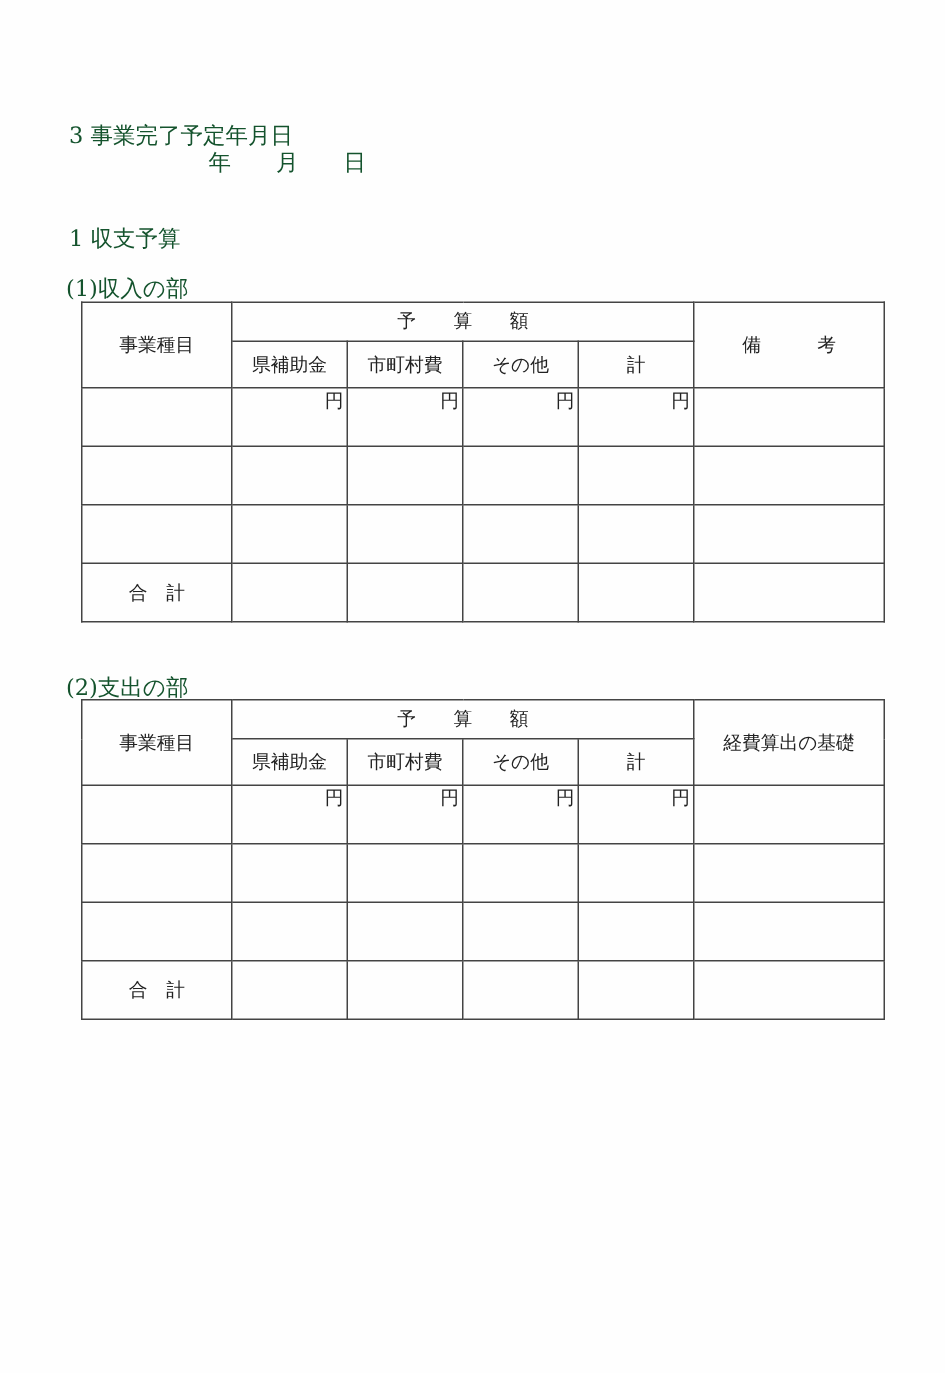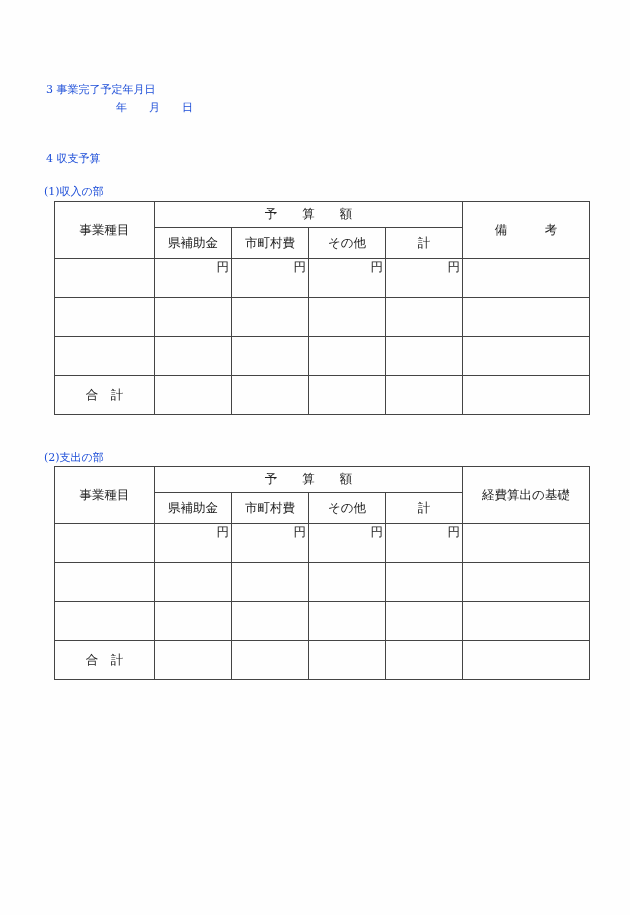--- a/index.html
+++ b/index.html
@@ -10,24 +10,24 @@
     body {
       width: 630px;
       height: 915px;
       position: relative;
       overflow: hidden;
       font-family: "DejaVu Serif", "Liberation Serif", serif;
       color: #222;
     }
     .text {
       position: absolute;
-      font-size: 11px;
+      font-size: 15px;
       line-height: 14px;
       white-space: pre;
-      color: #1d4ed8;
+      color: #14532d;
     }
     table.budget {
       position: absolute;
       left: 54px;
       border-collapse: collapse;
       table-layout: fixed;
       font-size: 12.5px;
       color: #222;
     }
     table.budget td {
@@ -41,23 +41,23 @@
       vertical-align: top;
       padding-right: 2px;
       padding-top: 1px;
       line-height: 14px;
     }
   </style>
 </head>
 <body>
 
 <div class="text" style="left:46px; top:83px;">3 事業完了予定年月日</div>
-<div class="text" style="left:116px; top:101px;text-align:center;">年　　月　　日</div>
+<div class="text" style="left:139px; top:101px;text-align:center;">年　　月　　日</div>
 
-<div class="text" style="left:46px; top:152px;">4 収支予算</div>
+<div class="text" style="left:46px; top:152px;">1 収支予算</div>
 
 <div class="text" style="left:44px; top:185px;text-align:center;">(1)収入の部</div>
 <table class="budget" style="top:201px;">
   <colgroup>
     <col style="width:100px">
       <col style="width:77px">
       <col style="width:77px">
       <col style="width:77px">
       <col style="width:77px">
       <col style="width:127px">

